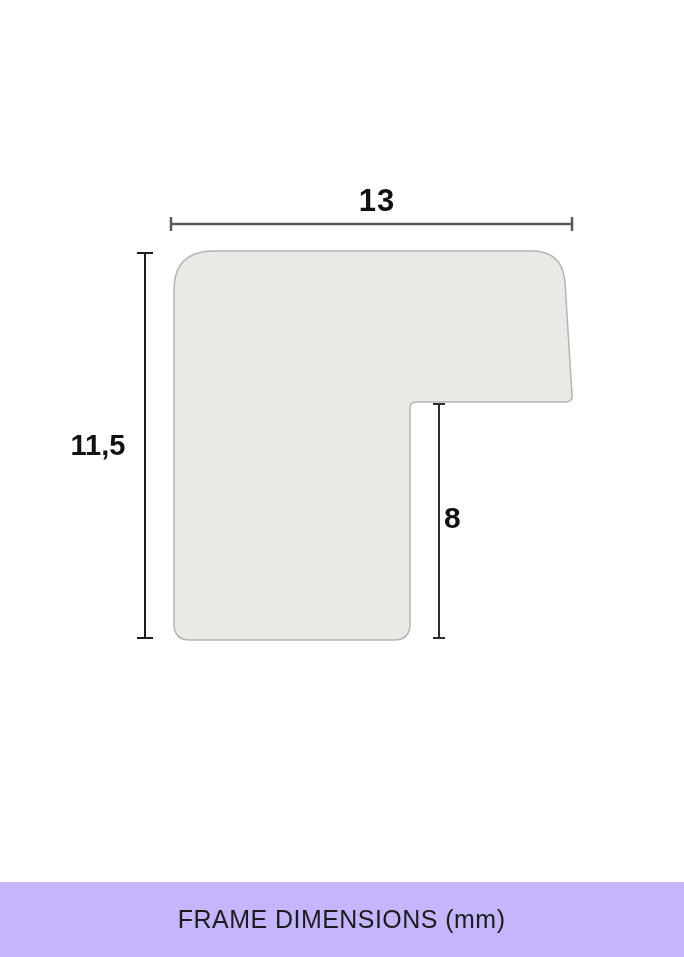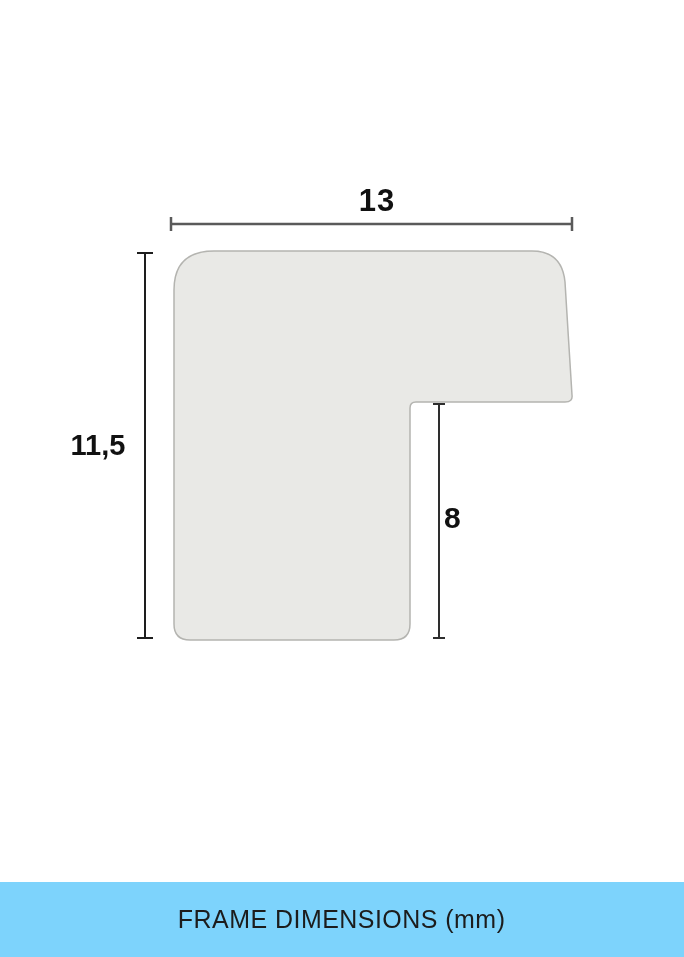--- a/index.html
+++ b/index.html
@@ -50,21 +50,21 @@
     width: 32px;
     font-size: 30px;
     text-align: left;
   }
   .footer-bar {
     position: absolute;
     left: 0;
     top: 882px;
     width: 684px;
     height: 75px;
-    background: #7dd3fc;
+    background: #c4b5fd;
     display: flex;
     align-items: center;
     justify-content: center;
   }
   .footer-title {
     color: #1c1c1c;
     font-size: 26px;
     font-weight: 500;
     letter-spacing: 0.5px;
     white-space: nowrap;

